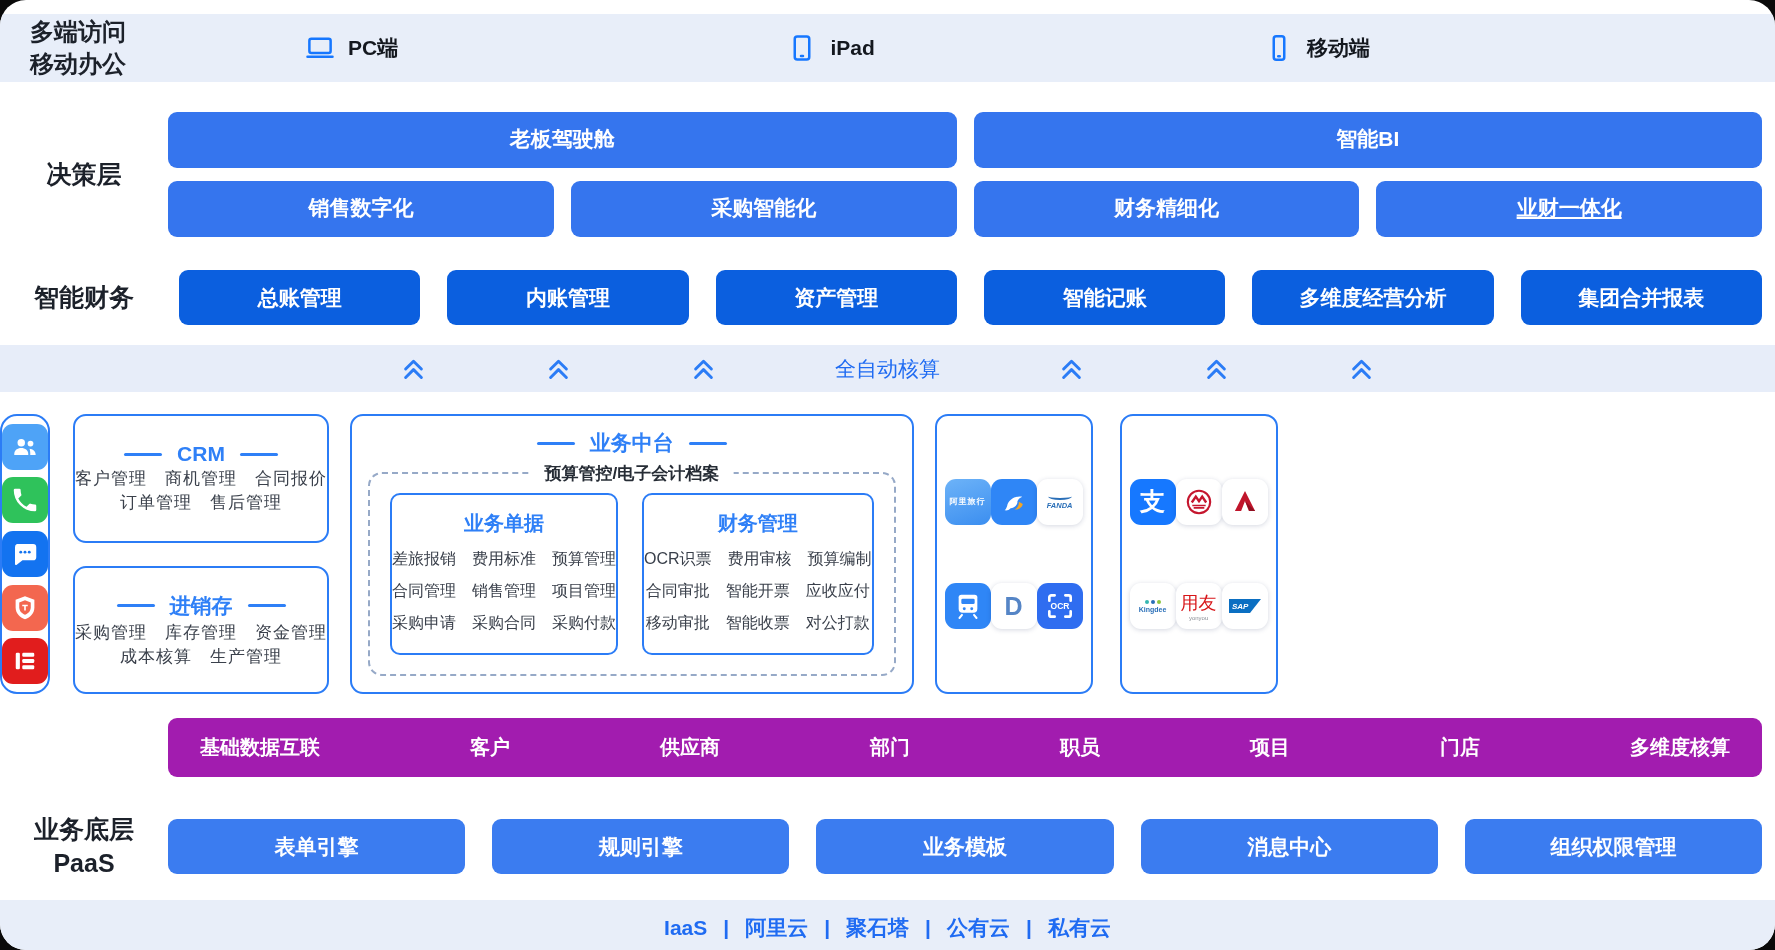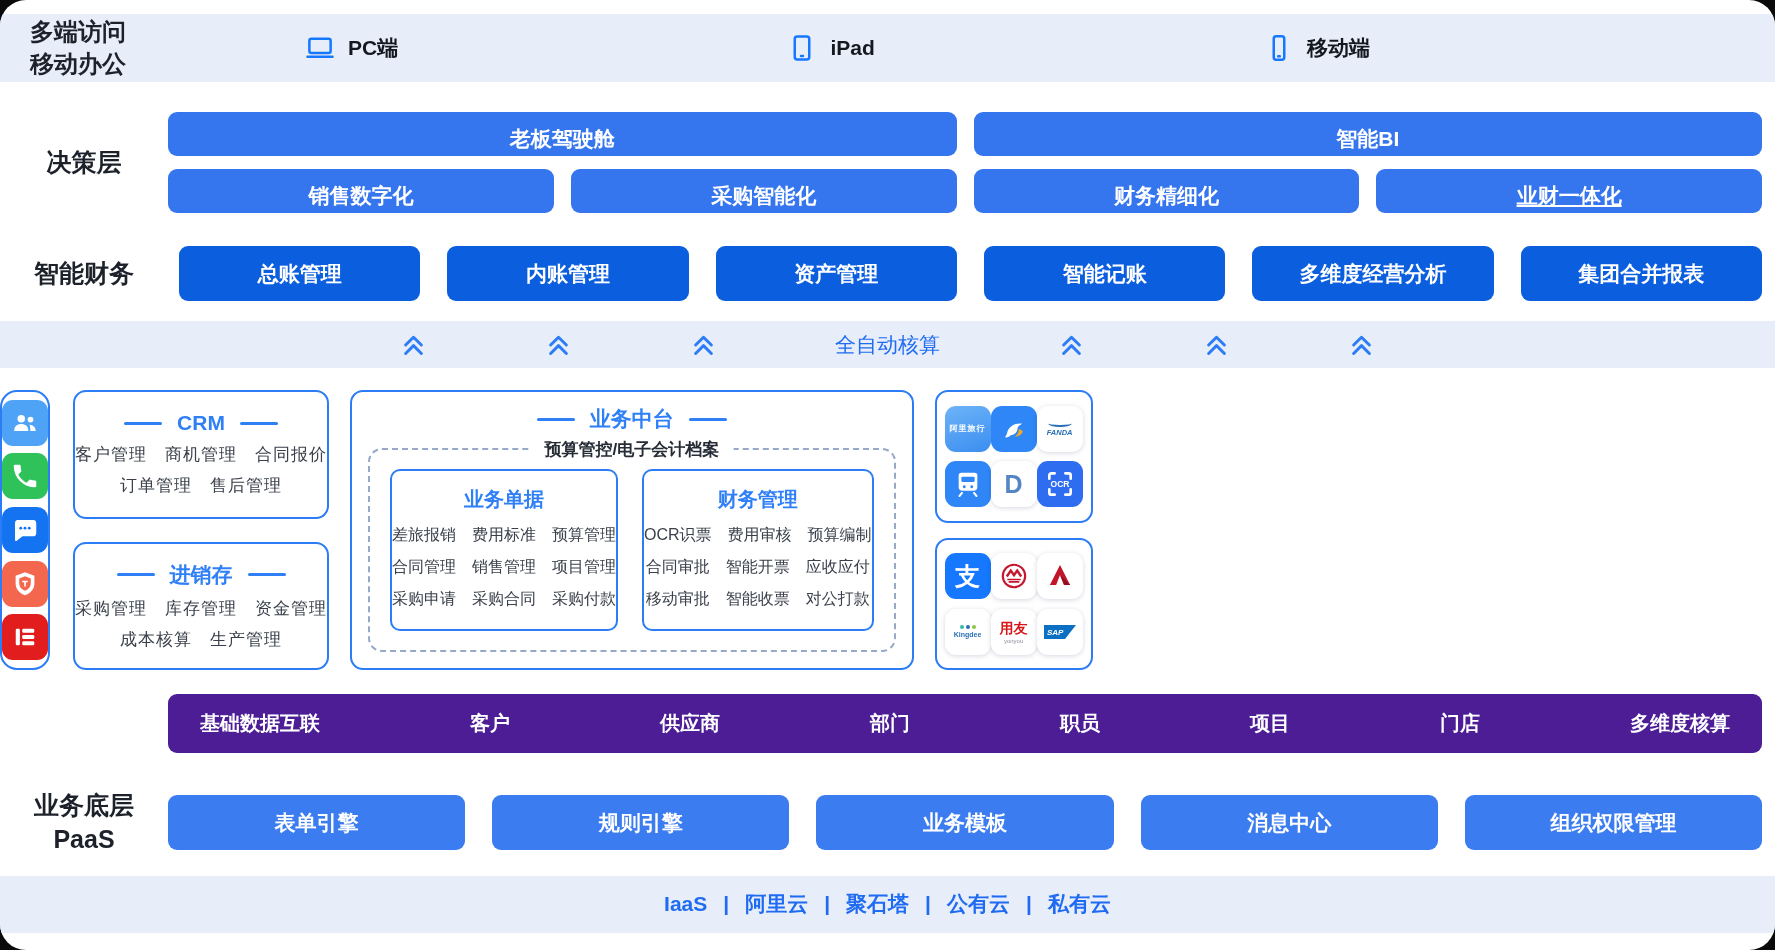--- a/index.html
+++ b/index.html
@@ -14,21 +14,21 @@
   .topbar-label span{display:block;}
   .devices{flex:1;display:flex;justify-content:space-between;padding-left:75px;padding-right:405px;}
   .device{display:flex;align-items:center;gap:13px;font-size:21px;font-weight:bold;color:#14181f;}
   .device svg{width:30px;height:30px;}
   
   .row{display:grid;grid-template-columns:168px 1fr;align-items:center;padding-right:13px;box-sizing:border-box;}
   .layer-label{font-size:25px;font-weight:bold;color:#1c212a;text-align:center;}
   .two-line{line-height:1.35;}
   .two-line span{display:block;}
   .btn-row{display:flex;gap:17px;}
-  .btn{height:44px;border:none;border-radius:9px;color:#fff;font-size:21px;font-weight:bold;
+  .btn{height:56px;border:none;border-radius:9px;color:#fff;font-size:21px;font-weight:bold;
     font-family:inherit;cursor:pointer;padding:0;}
   .btn.mid{background:#3575ee;}
   .btn.paasb{background:#3b7cf0;flex:1;}
   .btn.dark{background:#0b5fdf;flex:1;height:55px;}
   .decision{margin-top:30px;}
   .decision .btn-row + .btn-row{margin-top:13px;}
   .b-r1a{flex:668;} .b-r1b{flex:915;}
   .b-r2a{flex:335;} .b-r2b{flex:338;} .b-r2c{flex:382;} .b-r2d{flex:394;text-decoration:underline;}
   .finance{margin-top:33px;}
   .finance .btn-row{gap:27px;padding-left:11px;}
@@ -39,54 +39,54 @@
   
   .saas{margin-top:22px;align-items:stretch;}
   .saas-content{display:flex;gap:21px;height:280px;}
   .box{border:2px solid #2b7cf6;border-radius:13px;background:#fff;box-sizing:border-box;}
   .icon-col{width:124px;display:flex;flex-direction:column;align-items:center;justify-content:space-evenly;border-radius:17px;}
   .app-tile{width:46px;height:46px;border-radius:11px;display:flex;align-items:center;justify-content:center;flex-direction:column;}
   .app-tile svg{width:30px;height:30px;}
   .t-contacts{background:#4ea3f7;} .t-phone{background:#2fc25b;} .t-chat{background:#1373f0;}
   .t-shield{background:#f3674f;} .t-tasks{background:#e11d1d;}
   .crm-stack{width:370px;display:flex;flex-direction:column;gap:23px;margin-left:2px;}
-  .crm-stack .box{flex:1;display:flex;flex-direction:column;align-items:center;justify-content:center;gap:8px;}
+  .crm-stack .box{flex:1;display:flex;flex-direction:column;align-items:center;justify-content:center;gap:1px;}
   .box-title{display:flex;align-items:center;gap:15px;color:#2f80f7;font-size:21px;font-weight:bold;}
   .dash{width:38px;height:3px;background:#2f80f7;border-radius:2px;}
   .box-line{font-size:17px;color:#3a404b;word-spacing:6px;letter-spacing:1px;white-space:nowrap;}
   .mid{flex:1;display:flex;flex-direction:column;align-items:center;padding:13px 16px 16px;}
   .dashed{position:relative;margin-top:15px;width:100%;flex:1;border:2px dashed #96a9c7;border-radius:14px;
     display:flex;align-items:center;gap:24px;padding:0 20px;box-sizing:border-box;}
   .dashed-label{position:absolute;top:-12px;left:50%;transform:translateX(-50%);background:#fff;
     padding:0 14px;font-size:17px;font-weight:bold;color:#262c35;white-space:nowrap;}
   .inner{flex:1;height:162px;border:2px solid #2b7cf6;border-radius:10px;background:#fff;
     display:flex;flex-direction:column;align-items:center;justify-content:center;box-sizing:border-box;}
   .inner-title{color:#2f80f7;font-size:20px;font-weight:bold;margin-bottom:6px;}
   .inner-line{font-size:16px;color:#3a404b;word-spacing:4px;line-height:2.0;white-space:nowrap;}
-  .apps-stack{width:251px;display:flex;flex-direction:column;gap:15px;margin-right:0;}
+  .apps-stack{width:251px;display:flex;flex-direction:row;gap:27px;margin-right:0;}
   .apps{flex:1;display:grid;grid-template-columns:repeat(3,1fr);justify-items:center;align-content:space-evenly;padding:4px 8px;}
   .logo{width:46px;height:46px;border-radius:11px;display:flex;align-items:center;justify-content:center;
     flex-direction:column;background:#fff;box-shadow:0 1px 5px rgba(20,40,90,.18);overflow:hidden;}
   .logo svg{width:32px;height:32px;}
   .lg-alitrip{background:linear-gradient(160deg,#6db3f8,#3b8ef0);color:#fff;font-size:8px;font-weight:bold;letter-spacing:1px;box-shadow:none;}
   .lg-ctrip{background:#2f86f6;box-shadow:none;}
   .lg-train{background:#2f86f6;box-shadow:none;}
   .lg-ocr{background:#2f6df0;box-shadow:none;}
   .lg-alipay{background:#1678ff;box-shadow:none;color:#fff;font-size:25px;font-weight:bold;}
   .lg-didi{color:#5585c6;font-size:25px;font-weight:800;}
   .lg-fanda{color:#2a6fb8;font-size:7.5px;font-weight:bold;font-style:italic;}
   .lg-fanda .swoosh{width:24px;height:5px;border-bottom:2px solid #2a6fb8;border-radius:50%;margin-bottom:1px;}
   .lg-kingdee{color:#2a6fb8;font-size:7px;font-weight:bold;}
   .lg-kingdee .kd-dots{display:flex;gap:2px;margin-bottom:2px;}
   .lg-kingdee .kd-dots i{width:4px;height:4px;border-radius:50%;}
-  .lg-yonyou .yy-cn{color:#d71518;font-size:14px;font-weight:bold;}
+  .lg-yonyou .yy-cn{color:#d71518;font-size:18px;font-weight:normal;}
   .lg-yonyou .yy-en{color:#8a8f96;font-size:6px;}
   .lg-sap svg{width:34px;height:22px;}
   
-  .data-band{margin:24px 13px 0 168px;height:59px;background:#4c1d95;border-radius:9px;
+  .data-band{margin:24px 13px 0 168px;height:59px;background:#a21caf;border-radius:9px;
     display:flex;align-items:center;justify-content:space-between;padding:0 32px;text-align:center;}
   .data-band span{color:#fff;font-size:20px;font-weight:bold;}
   
   .paas{margin-top:36px;}
   .paas .btn-row{gap:27px;}
   .paas .btn{height:55px;}
   
   .iaas-band{margin-top:19px;height:57px;background:#e8eef9;display:flex;align-items:center;justify-content:center;gap:16px;}
   .iaas-band span{color:#1f6bf2;font-size:21px;font-weight:bold;}
 </style>

